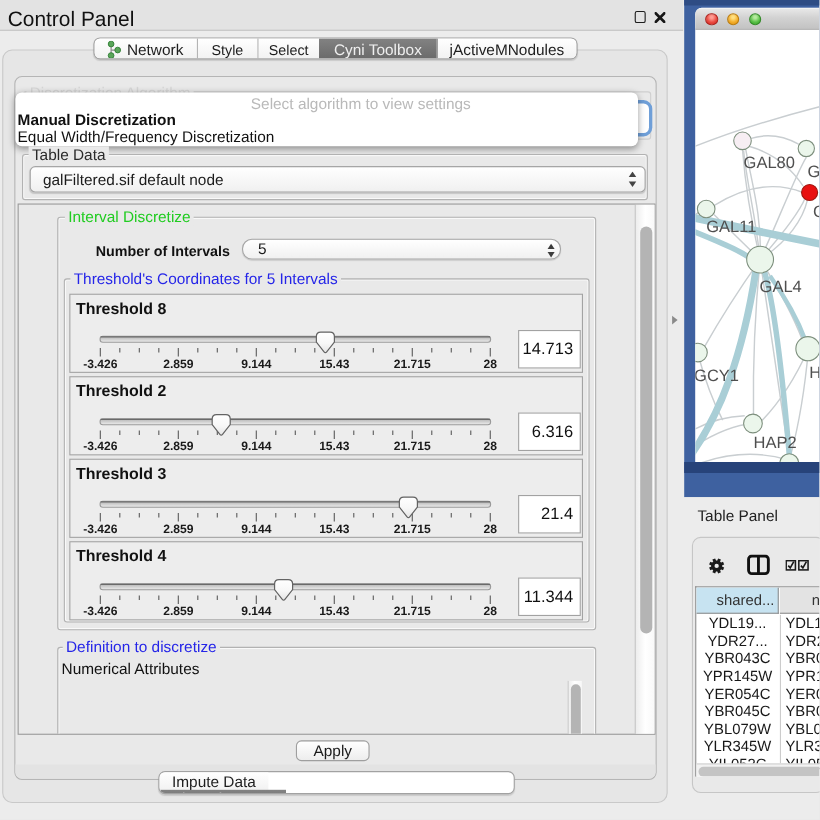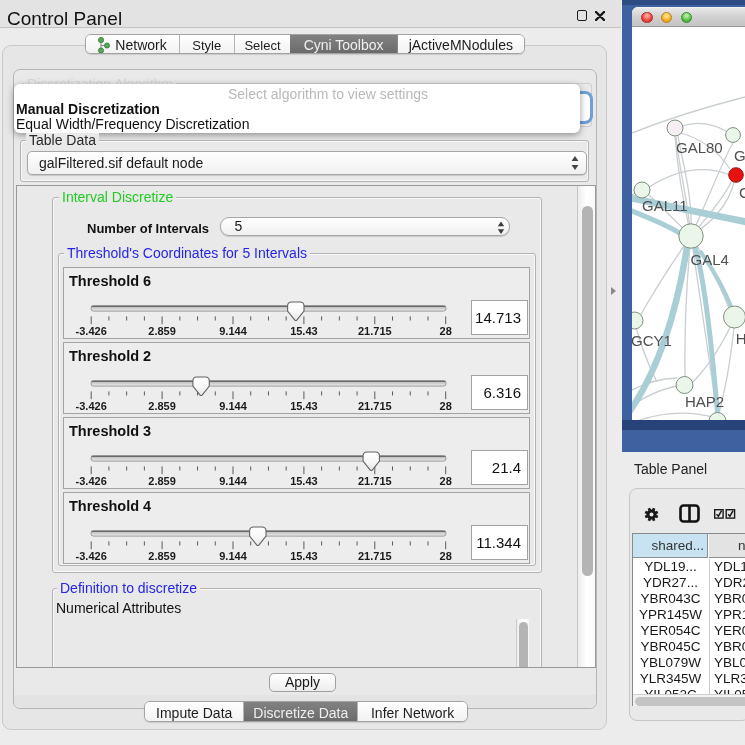--- a/index.html
+++ b/index.html
@@ -12,21 +12,21 @@
 #titletext{left:7px;top:7.5px;font-size:19px;color:#111;}
 #icon-restore{left:577px;top:10px;width:10px;height:10.5px;border:1.8px solid #1c1c1c;border-radius:2px;}
 #outerbox{left:2px;top:45px;width:605px;height:685px;background:#e6e6e6;border:1px solid #c9c9c9;border-radius:9px;}
 #innerpanel{left:13px;top:69px;width:584px;height:640px;background:#e9e9e9;border:1px solid #b5b5b5;border-radius:7px;}
 
 .seg{height:20px;background:#fff;border:1px solid #a2a2a2;border-radius:6px;display:flex;box-shadow:0 1px 1px rgba(0,0,0,0.12);overflow:hidden;}
 .seg .it{height:100%;display:flex;align-items:flex-end;justify-content:center;font-size:14px;color:#1d1d1d;background:linear-gradient(#ffffff,#f2f2f2);}
 .seg .it.sep{border-left:1px solid #b4b4b4;}
 .seg .it.dark{background:linear-gradient(#828282,#6b6b6b);color:#efefef;}
 #toptabs{left:84.5px;top:33.5px;width:440px;}
-#bottabs{left:144px;top:701px;width:324px;height:21px;}
+#bottabs{left:144px;top:701px;width:324px;height:21px;flex-direction:column;}
 
 .group{border:1px solid #b2b2b2;border-radius:3px;box-shadow:inset 0 0 0 1px rgba(255,255,255,0.7);}
 .glabel{font-size:14px;background:#e9e9e9;padding:0 3px;line-height:15px;}
 
 .combo{background:linear-gradient(#ffffff,#f0f0f0);border:1px solid #a6a6a6;border-radius:5px;box-shadow:0 1px 1px rgba(0,0,0,0.15);font-size:14px;color:#1a1a1a;display:flex;align-items:center;}
 .arr{position:absolute;width:8px;height:14px;}
 
 #popup{left:14px;top:84px;width:566px;height:49px;background:#ffffff;border-radius:6px;box-shadow:0 2px 7px rgba(0,0,0,0.4);}
 
 .tbox{left:46px;width:467px;height:72px;background:#ededed;border:1px solid #a3a3a3;}
@@ -96,21 +96,21 @@
   <div class="abs" style="left:70px;top:35px;font-size:13px;font-weight:bold;color:#111;">Number of Intervals</div>
   <div class="abs combo" style="left:203px;top:30.5px;width:290px;height:19.5px;padding-left:13.5px;border-radius:9px;">5</div>
   <svg class="abs arr" style="left:480px;top:34.5px;" width="8" height="13" viewBox="0 0 8 13">
     <path d="M4 0 L7.2 4.8 L0.8 4.8 Z" fill="#3c3c3c"></path>
       <path d="M4 12.5 L7.2 7.7 L0.8 7.7 Z" fill="#3c3c3c"></path>
   </svg>
   <div class="abs group" style="left:41px;top:67px;width:478px;height:313px;"></div>
   <div class="abs glabel" style="left:47px;top:60px;color:#2525e8;">Threshold's Coordinates for 5 Intervals</div>
 
   <div class="abs tbox" style="top:81px;" id="tb1">
-      <div class="abs ttitle">Threshold 6</div>
+      <div class="abs ttitle">Threshold 8</div>
   <svg class="abs" style="left:0;top:0;" width="467" height="80" viewBox="0 0 467 80">
     <defs>
           <linearGradient id="tg1" x1="0" y1="0" x2="0" y2="1">
       <stop offset="0" stop-color="#b2b2b2"></stop>
             <stop offset="1" stop-color="#ededed"></stop>
           </linearGradient>
       <linearGradient id="th1" x1="0" y1="0" x2="0" y2="1">
       <stop offset="0" stop-color="#ffffff" stop-opacity="1"></stop>
             <stop offset="0.55" stop-color="#f7f7f7"></stop>
             <stop offset="1" stop-color="#e4e4e4"></stop>

